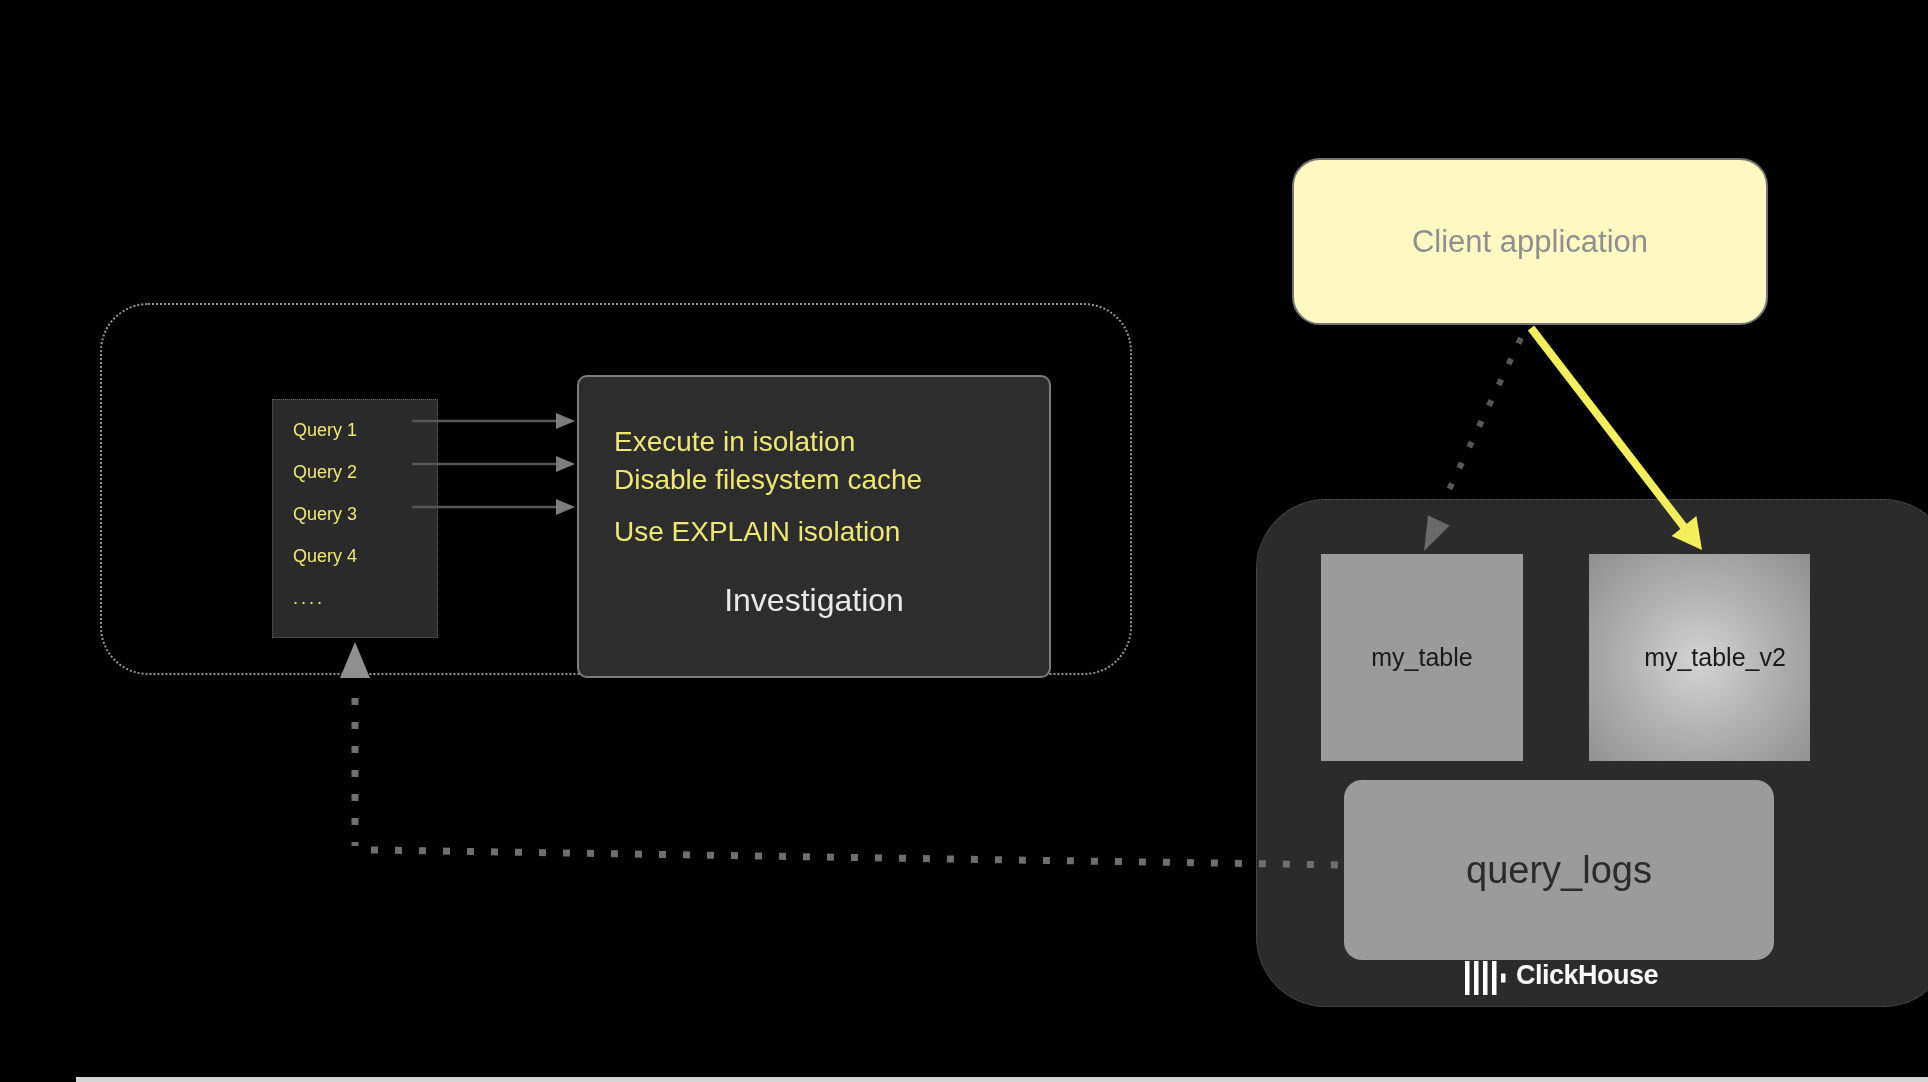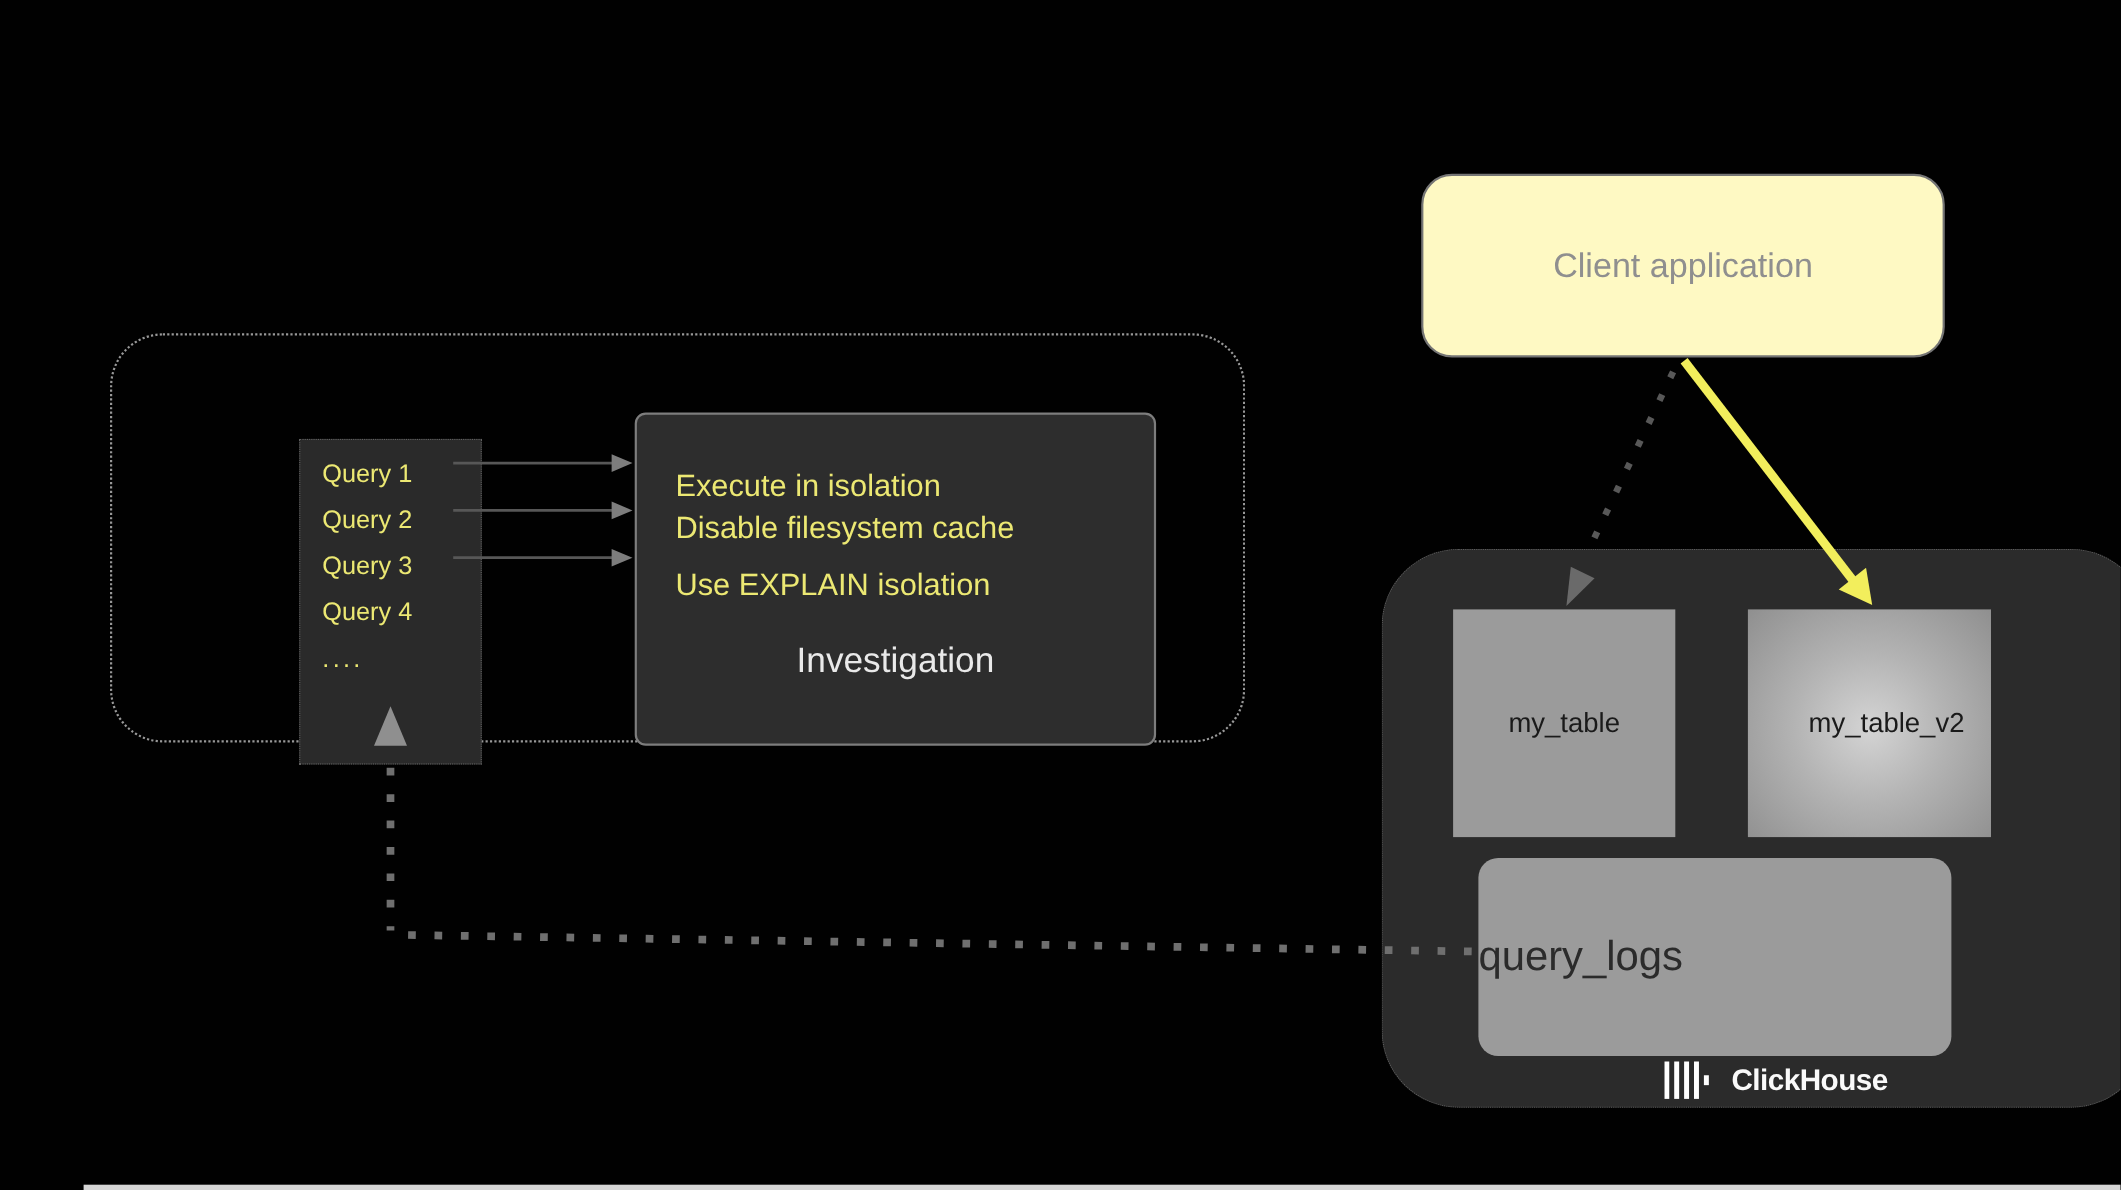--- a/index.html
+++ b/index.html
@@ -7,24 +7,24 @@
     position:relative;width:1928px;height:1082px;background:#010101;
     font-family:"Liberation Sans",sans-serif;overflow:hidden;
   }
   .abs{position:absolute;}
   
   .dotted-panel{
     left:100px;top:303px;width:1028px;height:368px;
     border:2px dotted #989898;border-radius:48px;
   }
   .query-box{
-    left:272px;top:399px;width:166px;height:296px;
+    left:272px;top:399px;width:166px;height:239px;
     background:#2a2a2a;border:1px dotted #606060;
     box-sizing:border-box;padding:9px 0 0 20px;
-    color:#ece873;font-size:23px;line-height:42px;
+    color:#ece873;font-size:18px;line-height:42px;
   }
   .query-box .dots-item{letter-spacing:3px;}
   .inv-box{
     left:577px;top:375px;width:474px;height:303px;
     background:#2d2d2d;border:2px solid #7d7d7d;border-radius:10px;
     box-sizing:border-box;
   }
   .inv-line{position:absolute;left:35px;color:#ece873;font-size:28px;line-height:38px;white-space:nowrap;}
   .inv-title{position:absolute;left:0;width:100%;text-align:center;color:#e9e9e9;font-size:32px;line-height:38px;}
   
@@ -43,26 +43,26 @@
   .table-node{
     position:absolute;display:flex;align-items:center;justify-content:center;
     color:#1a1a1a;font-size:25px;
   }
   .t1{left:64px;top:54px;width:202px;height:207px;background:#9b9b9b;}
   .t2{left:332px;top:54px;width:190px;height:207px;
       background:radial-gradient(circle at 50% 52%, #d4d4d4 0%, #b3b3b3 45%, #8f8f8f 100%);padding-left:31px;}
   .logs-node{
     position:absolute;left:87px;top:280px;width:430px;height:180px;
     background:#9b9b9b;border-radius:18px;
-    display:flex;align-items:center;
+    display:flex;align-items:center;justify-content:center;
     color:#2b2b2b;font-size:38px;
   }
   .brand-row{
     position:absolute;left:208px;top:460px;height:44px;
-    display:flex;align-items:center;gap:19px;margin-left:48px;
+    display:flex;gap:9px;
   }
   .brand-text{color:#fafafa;font-size:27px;font-weight:600;letter-spacing:-0.5px;}
   .overlay{left:0;top:0;pointer-events:none;}
   .bottom-strip{left:76px;top:1077px;width:1852px;height:5px;background:#d6d6d6;}
 </style>
 </head>
 <body>
 
 <div id="stage">
 

